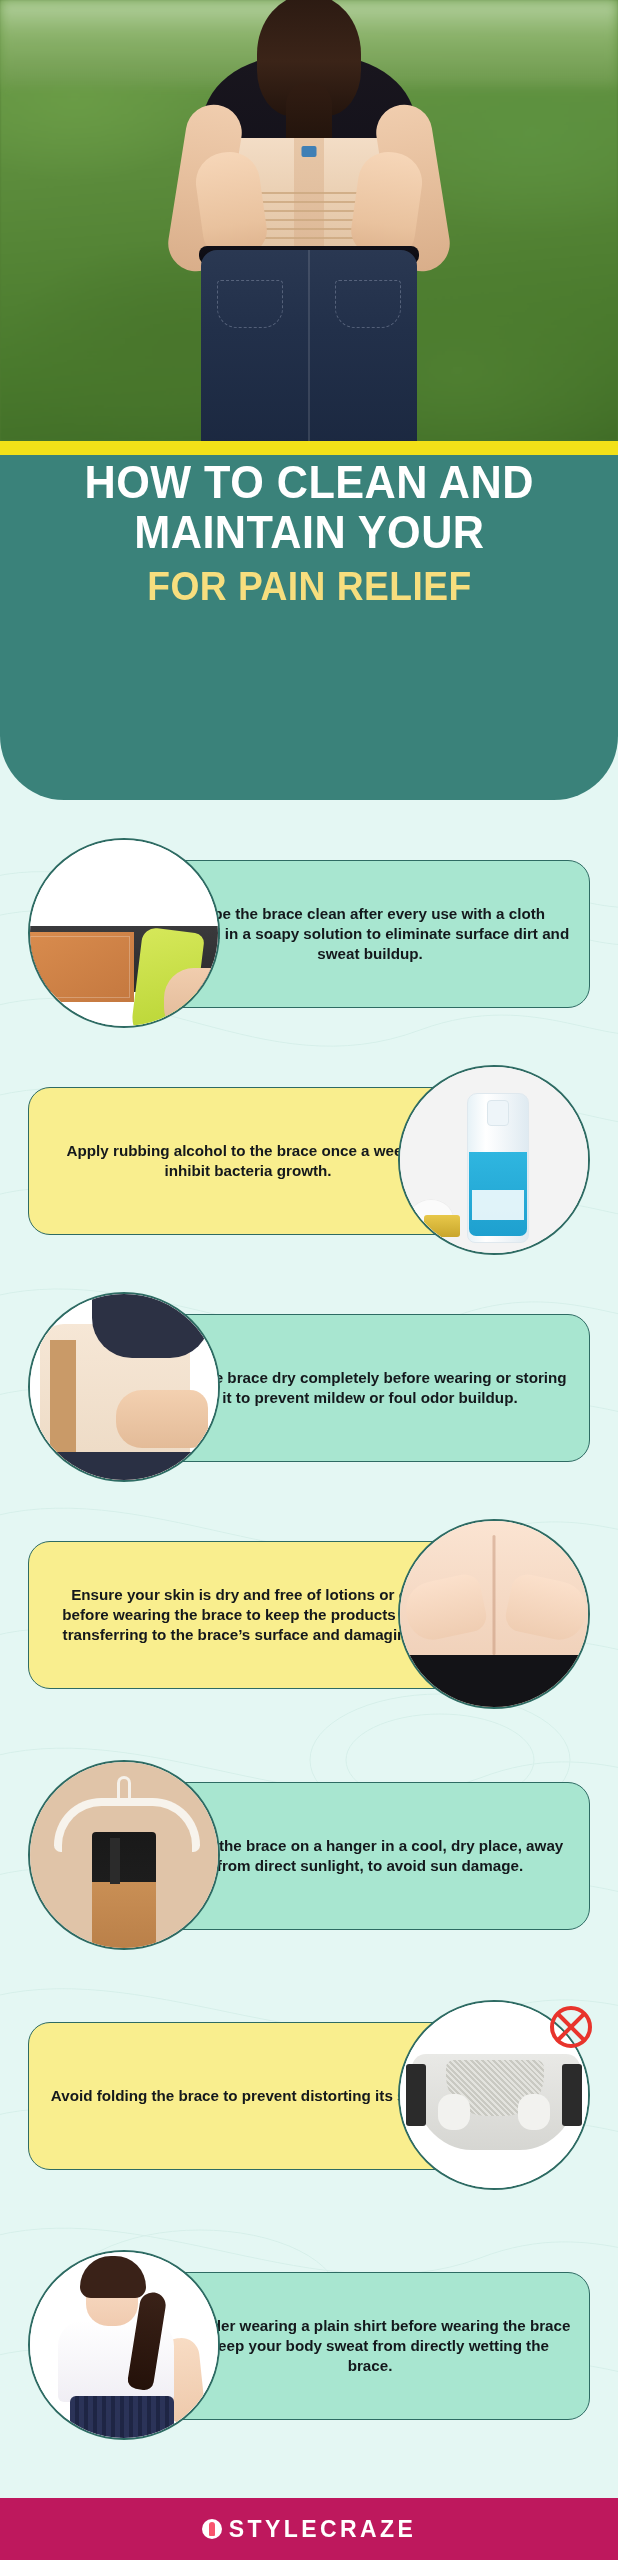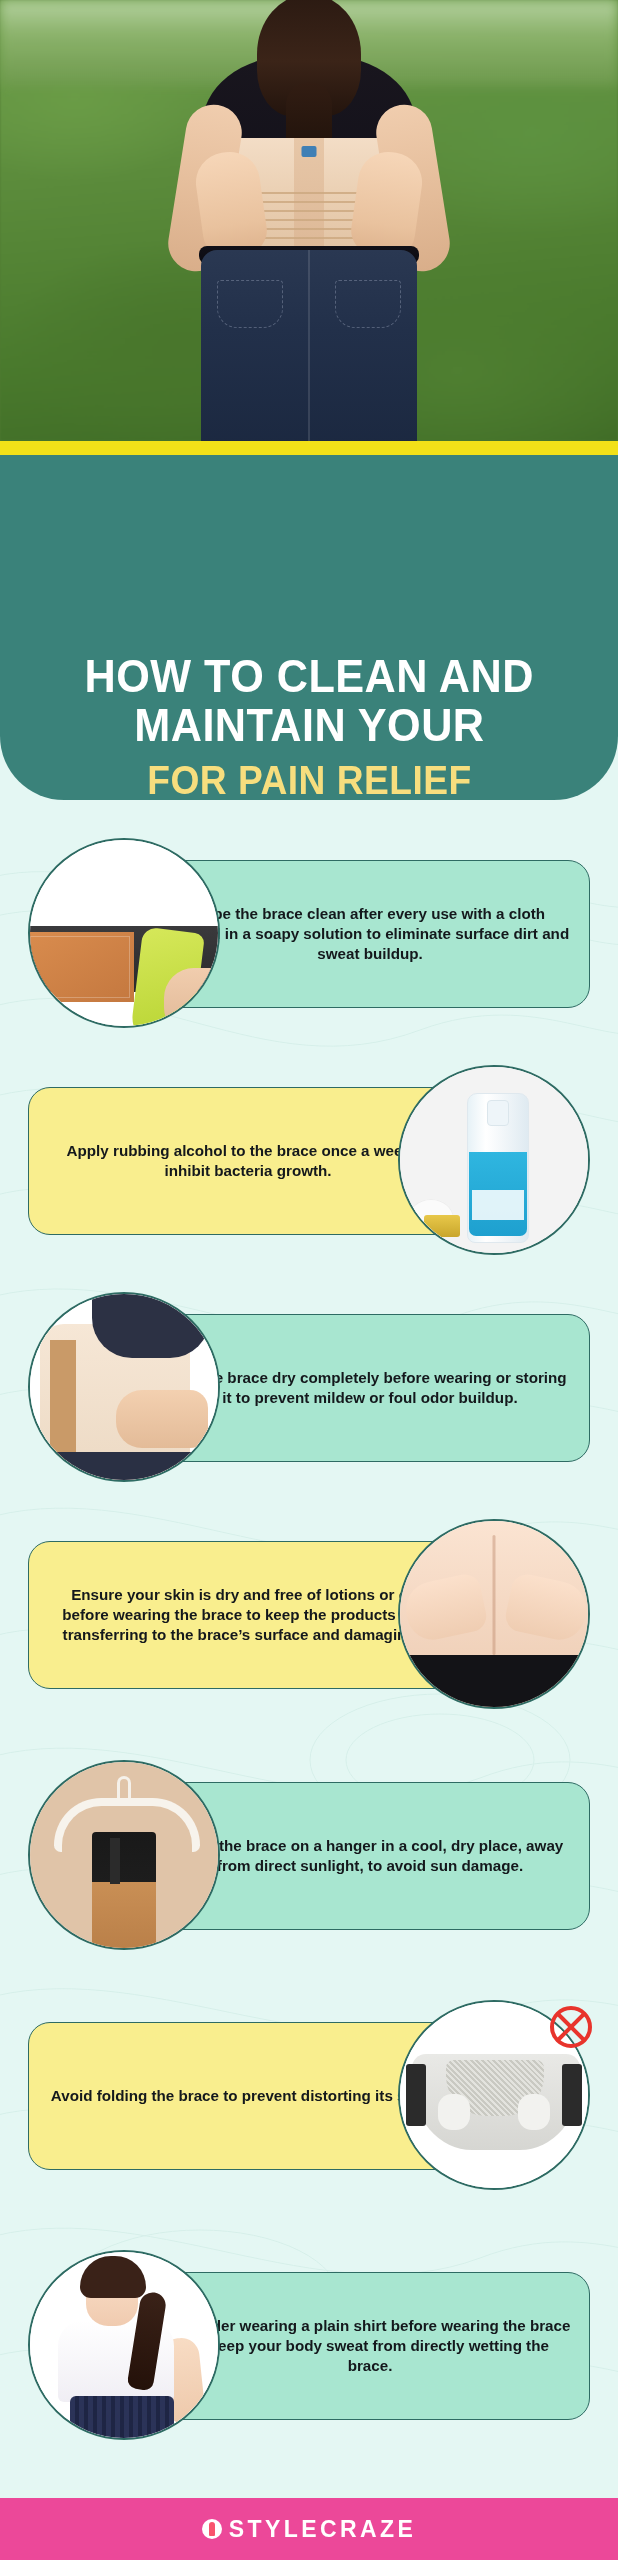--- a/index.html
+++ b/index.html
@@ -137,22 +137,22 @@
   }
 
   
   .header-panel {
     position:absolute; top:455px; left:0;
     width:618px; height:345px;
     background:#3A827A;
     border-radius:0 0 64px 64px;
     z-index:4;
     display:flex; flex-direction:column;
-    align-items:center; justify-content:flex-end;
-    padding-top:16px;
+    align-items:center; justify-content:flex-start;
+    padding-top:4px;
   }
   .title-line {
     font-family:"Liberation Sans Narrow","Liberation Sans", sans-serif;
     font-weight:bold;
     font-size:47px;
     line-height:.97;
     letter-spacing:.5px;
     color:#FFFFFF;
     text-transform:uppercase;
     transform:scaleX(.92);
@@ -351,21 +351,21 @@
   .c7-armR { position:absolute; left:134px; top:86px; width:38px; height:86px;
              background:linear-gradient(180deg,#f8dcc4,#eec9ab); border-radius:18px; transform:rotate(-6deg);}
   .c7-corset{ position:absolute; left:40px; top:144px; width:104px; height:56px;
              background:repeating-linear-gradient(90deg,#2b3358 0 5px,#1e2544 5px 9px);
              border-radius:6px; }
 
   
   .footer {
     position:absolute; bottom:0; left:0;
     width:618px; height:62px;
-    background:#ec4899;
+    background:#be185d;
     display:flex; align-items:center; justify-content:center;
     gap:7px;
     z-index:10;
   }
   .logo-mark {
     width:20px; height:20px; border-radius:50%;
     background:#FFFFFF;
     position:relative; flex:none;
   }
   .logo-mark:after{

